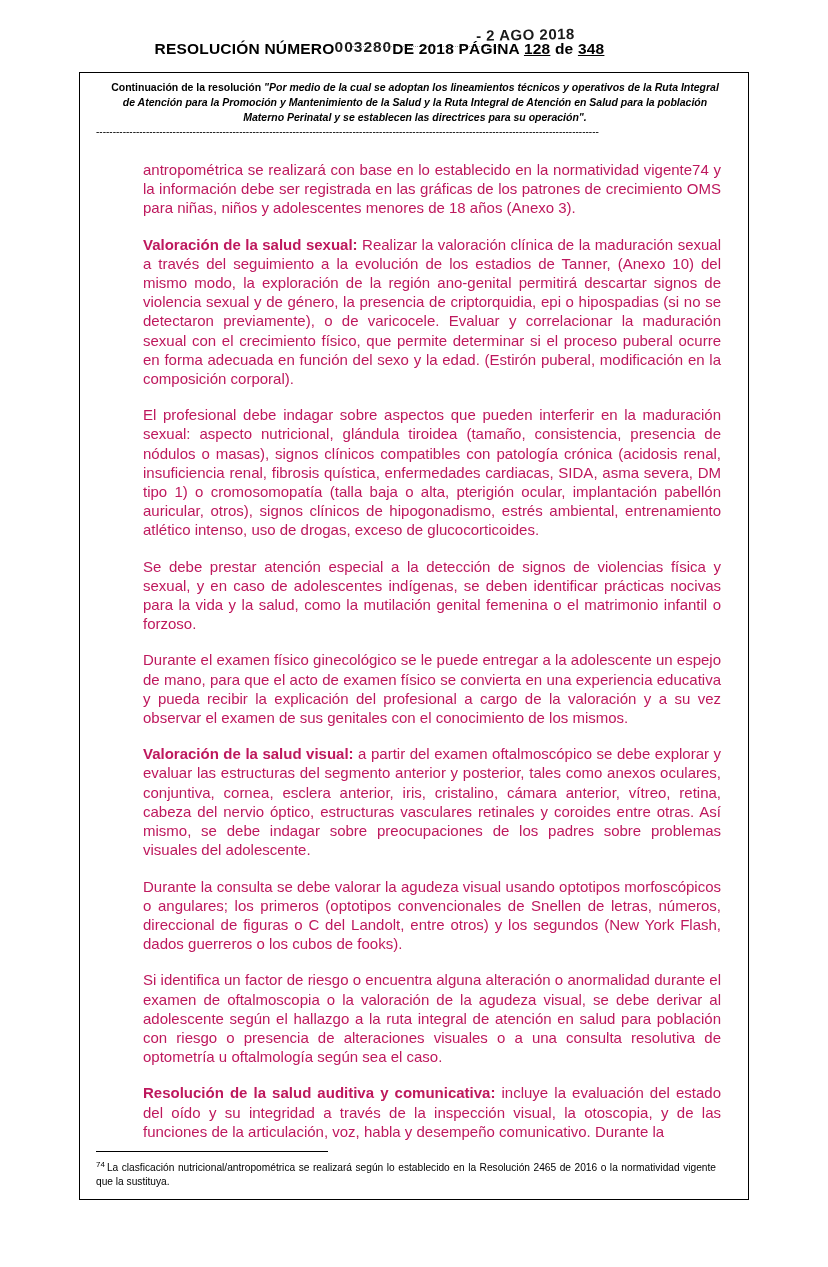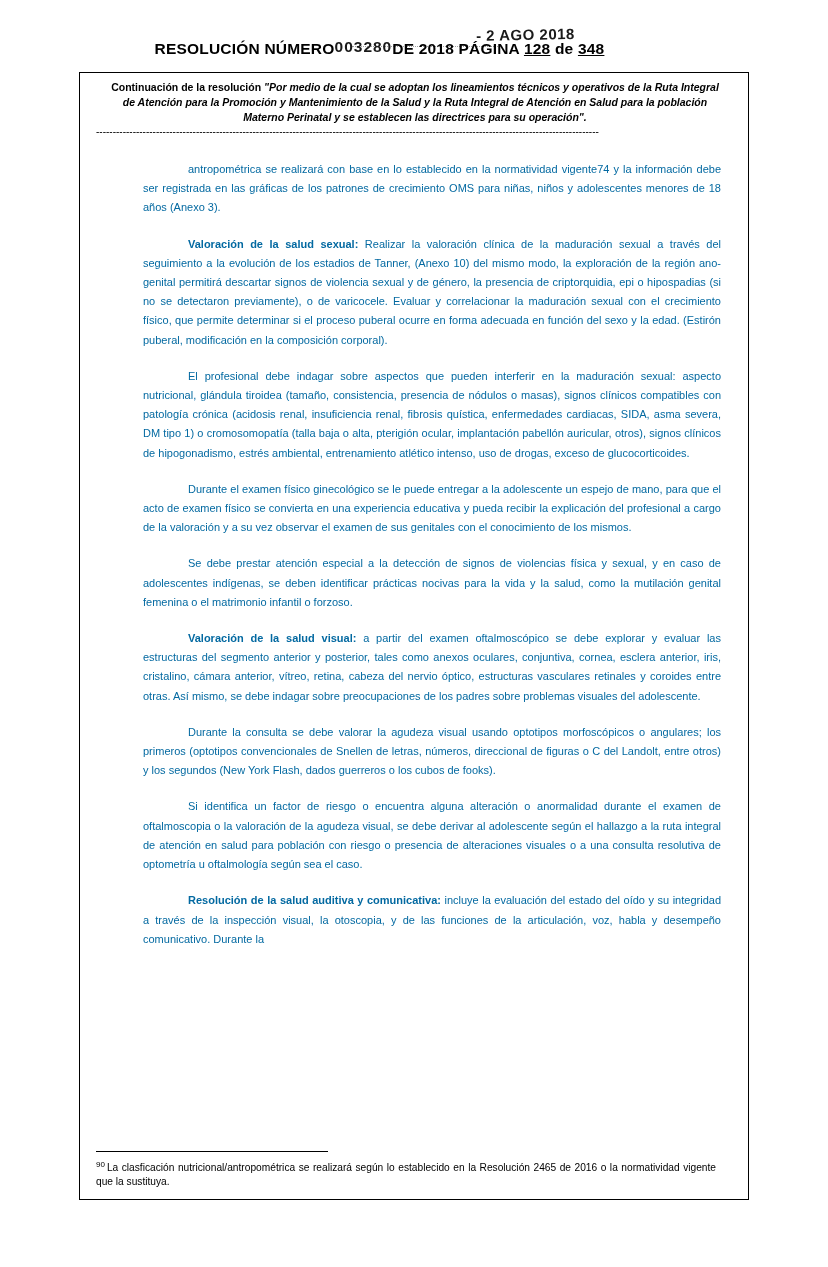--- a/index.html
+++ b/index.html
@@ -117,29 +117,28 @@
 
   
   .body {
     position: absolute;
     left: 143px;
     top: 160px;
     width: 578px;
   }
   .body p {
     margin: 0 0 17px 0;
-    font-size: 11px;
+    font-size: 15px;
     line-height: 19.2px;
     text-align: justify;
     text-justify: inter-word;
-    color: #0369a1;
+    color: #be185d;
   }
   .body p b {
     font-weight: bold;
-    margin-left: 45px;
   }
 
   
   .footnote-rule {
     position: absolute;
     left: 96px;
     top: 1151px;
     width: 232px;
     border-top: 1px solid #000;
   }
@@ -181,26 +180,26 @@
   <div class="dashes-bottom">-------------------------------------------------------------------------------------------------------------------------------------------------------</div>
 
   <div class="continuation">
     <span class="lead">Continuación de la resolución </span><span>"Por medio de la cual se adoptan los lineamientos técnicos y operativos de la Ruta Integral de Atención para la Promoción y Mantenimiento de la Salud y la Ruta Integral de Atención en Salud para la población Materno Perinatal y se establecen las directrices para su operación".</span>
   </div>
 
   <div class="body">
     <p><b></b><span>antropométrica se realizará con base en lo establecido en la normatividad vigente74 y la información debe ser registrada en las gráficas de los patrones de crecimiento OMS para niñas, niños y adolescentes menores de 18 años (Anexo 3).</span></p>
     <p><b>Valoración de la salud sexual:</b><span> Realizar la valoración clínica de la maduración sexual a través del seguimiento a la evolución de los estadios de Tanner, (Anexo 10) del mismo modo, la exploración de la región ano-genital permitirá descartar signos de violencia sexual y de género, la presencia de criptorquidia, epi o hipospadias (si no se detectaron previamente), o de varicocele. Evaluar y correlacionar la maduración sexual con el crecimiento físico, que permite determinar si el proceso puberal ocurre en forma adecuada en función del sexo y la edad. (Estirón puberal, modificación en la composición corporal).</span></p>
     <p><b></b><span>El profesional debe indagar sobre aspectos que pueden interferir en la maduración sexual: aspecto nutricional, glándula tiroidea (tamaño, consistencia, presencia de nódulos o masas), signos clínicos compatibles con patología crónica (acidosis renal, insuficiencia renal, fibrosis quística, enfermedades cardiacas, SIDA, asma severa, DM tipo 1) o cromosomopatía (talla baja o alta, pterigión ocular, implantación pabellón auricular, otros), signos clínicos de hipogonadismo, estrés ambiental, entrenamiento atlético intenso, uso de drogas, exceso de glucocorticoides.</span></p>
+    <p><b></b><span>Se debe prestar atención especial a la detección de signos de violencias física y sexual, y en caso de adolescentes indígenas, se deben identificar prácticas nocivas para la vida y la salud, como la mutilación genital femenina o el matrimonio infantil o forzoso.</span></p>
     <p><b></b><span>Durante el examen físico ginecológico se le puede entregar a la adolescente un espejo de mano, para que el acto de examen físico se convierta en una experiencia educativa y pueda recibir la explicación del profesional a cargo de la valoración y a su vez observar el examen de sus genitales con el conocimiento de los mismos.</span></p>
-    <p><b></b><span>Se debe prestar atención especial a la detección de signos de violencias física y sexual, y en caso de adolescentes indígenas, se deben identificar prácticas nocivas para la vida y la salud, como la mutilación genital femenina o el matrimonio infantil o forzoso.</span></p>
     <p><b>Valoración de la salud visual:</b><span> a partir del examen oftalmoscópico se debe explorar y evaluar las estructuras del segmento anterior y posterior, tales como anexos oculares, conjuntiva, cornea, esclera anterior, iris, cristalino, cámara anterior, vítreo, retina, cabeza del nervio óptico, estructuras vasculares retinales y coroides entre otras. Así mismo, se debe indagar sobre preocupaciones de los padres sobre problemas visuales del adolescente.</span></p>
     <p><b></b><span>Durante la consulta se debe valorar la agudeza visual usando optotipos morfoscópicos o angulares; los primeros (optotipos convencionales de Snellen de letras, números, direccional de figuras o C del Landolt, entre otros) y los segundos (New York Flash, dados guerreros o los cubos de fooks).</span></p>
     <p><b></b><span>Si identifica un factor de riesgo o encuentra alguna alteración o anormalidad durante el examen de oftalmoscopia o la valoración de la agudeza visual, se debe derivar al adolescente según el hallazgo a la ruta integral de atención en salud para población con riesgo o presencia de alteraciones visuales o a una consulta resolutiva de optometría u oftalmología según sea el caso.</span></p>
     <p><b>Resolución de la salud auditiva y comunicativa:</b><span> incluye la evaluación del estado del oído y su integridad a través de la inspección visual, la otoscopia, y de las funciones de la articulación, voz, habla y desempeño comunicativo. Durante la</span></p>
   </div>
 
   <div class="footnote-rule"></div>
   <div class="footnote">
-    <sup>90</sup><span>La clasficación nutricional/antropométrica se realizará según lo establecido en la Resolución 2465 de 2016 o la normatividad vigente que la sustituya.</span>
+    <sup>74</sup><span>La clasficación nutricional/antropométrica se realizará según lo establecido en la Resolución 2465 de 2016 o la normatividad vigente que la sustituya.</span>
   </div>
 
 </div>
 
 </body></html>

